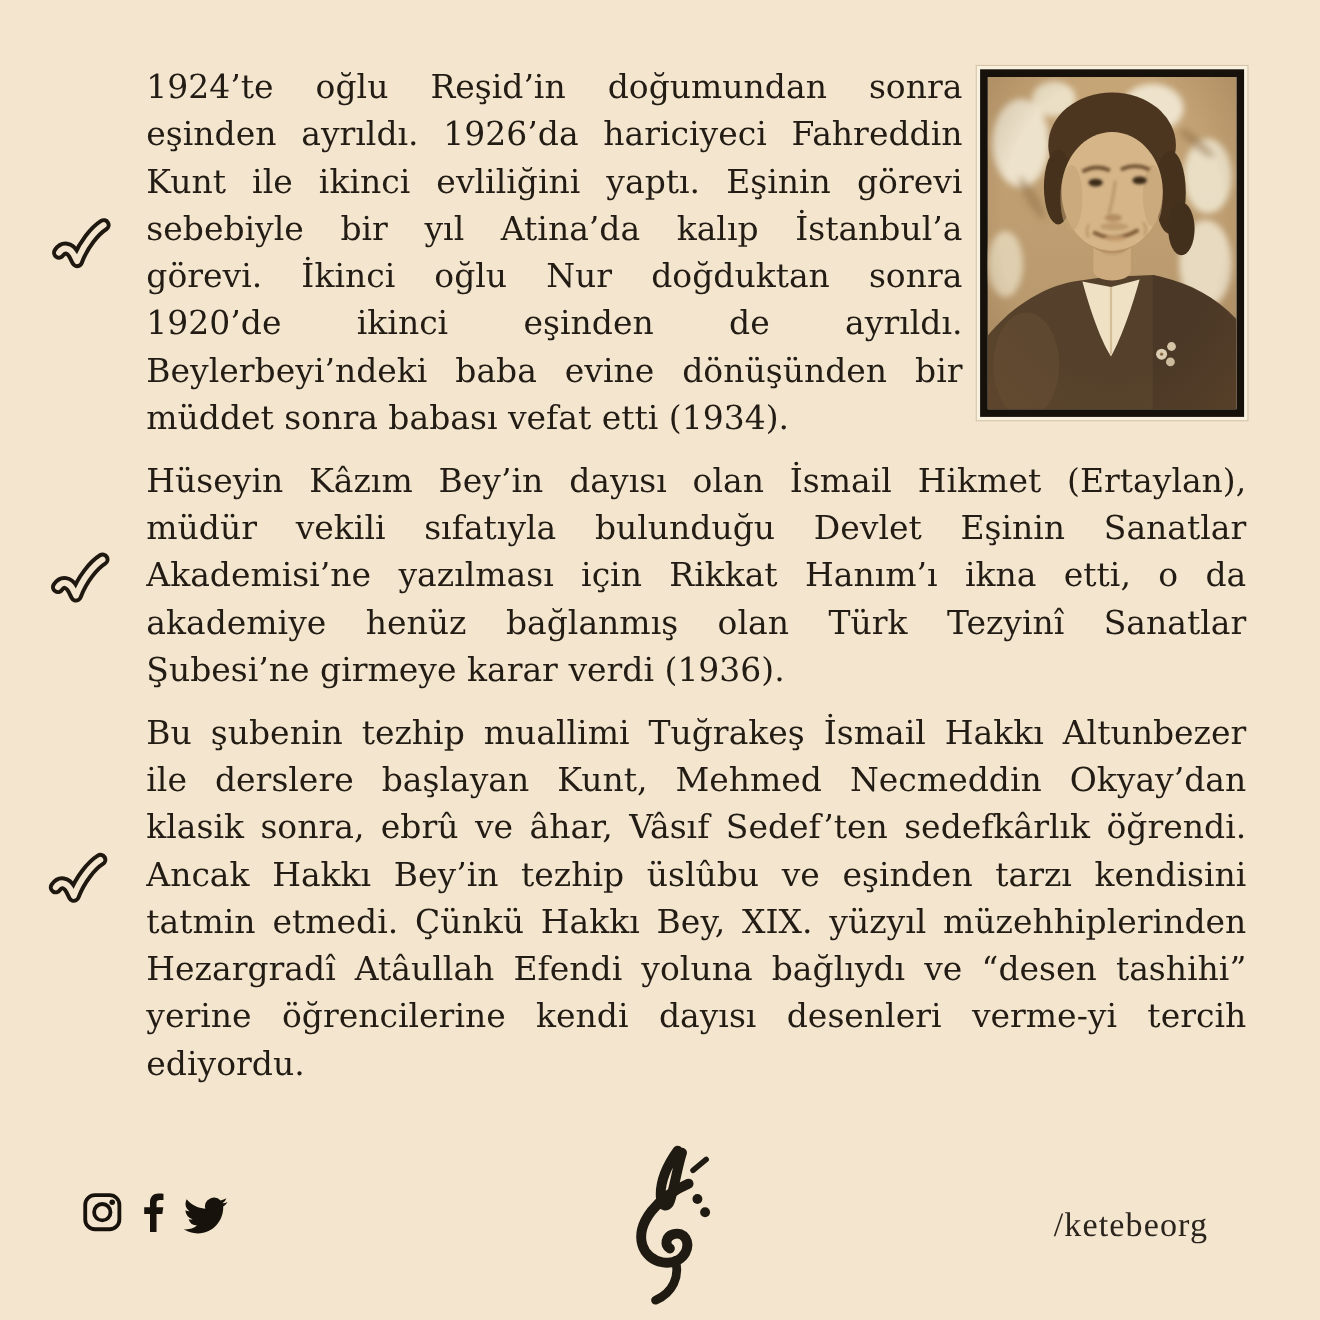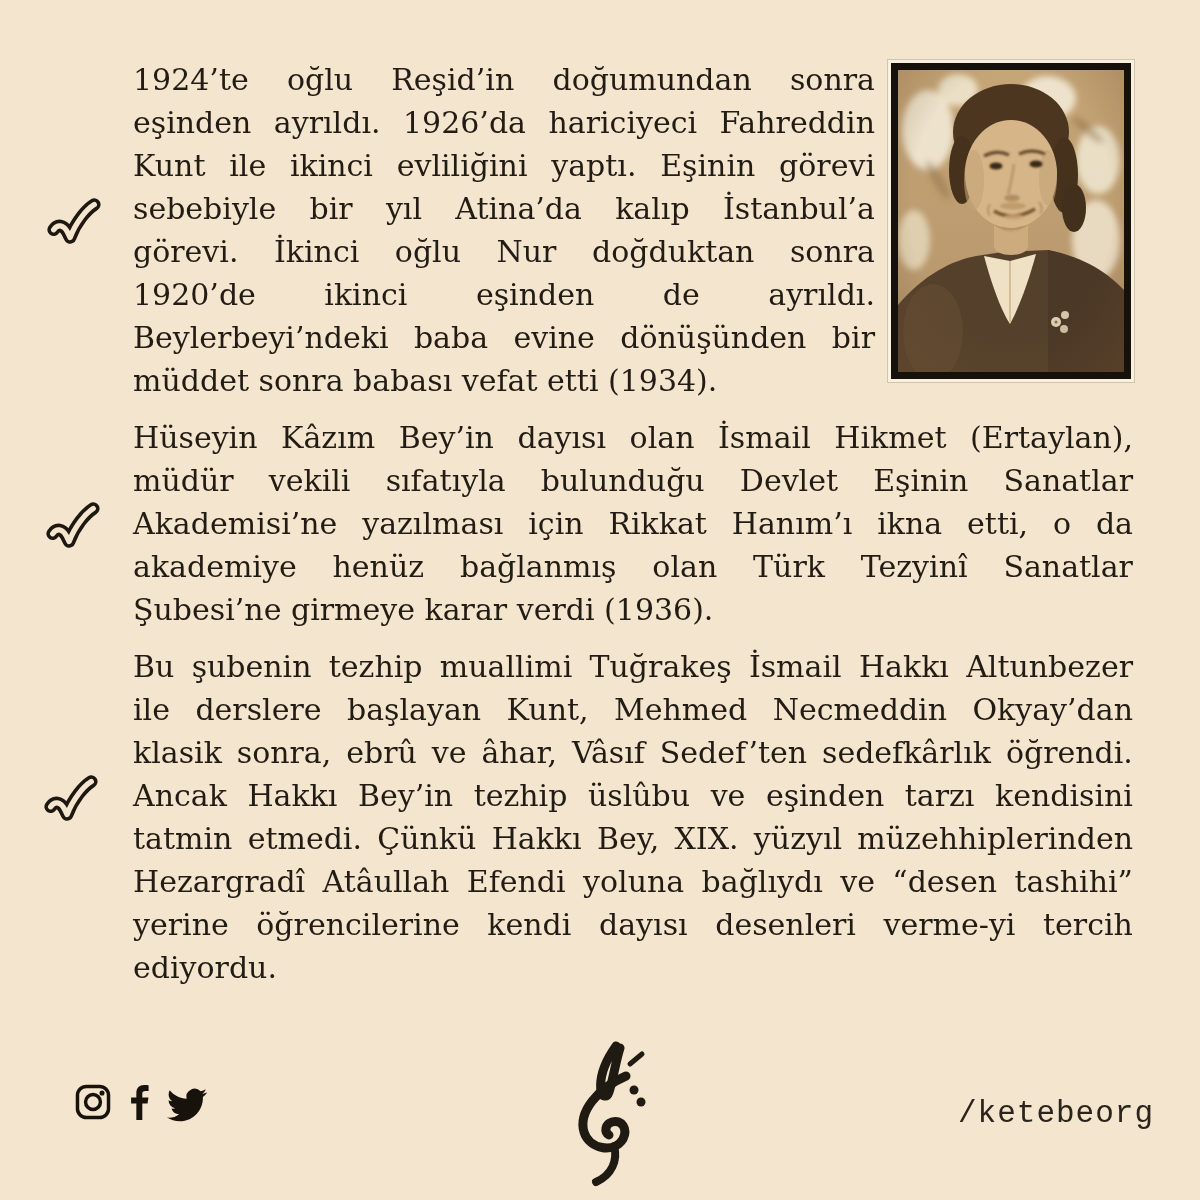--- a/index.html
+++ b/index.html
@@ -28,21 +28,21 @@
 
   
   .photo-outer{position:absolute;left:888px;top:60px;background:#f9f1e0;padding:3px;
     box-shadow:0 0 0 1px rgba(120,95,60,.25);}
   .photo-frame{border:7px solid #17110b;width:226px;height:302px;line-height:0;}
 
   
   .footer-icons{position:absolute;left:74px;top:1079px;display:flex;align-items:center;gap:17px;}
   .logo-wrap{position:absolute;left:560px;top:1040px;width:92px;height:148px;}
   .handle{position:absolute;left:958px;top:1096px;
-    font-family:Liberation Mono, monospace;font-size:31px;letter-spacing:1px;color:#2a241c;}
+    font-family:Liberation Serif, serif;font-size:31px;letter-spacing:1px;color:#2a241c;}
 </style>
 </head>
 <body>
 
 <div class="canvas">
 
   <svg class="check check-1" viewBox="0 0 60 60">
     <path d="M10 38 C14 32 20 33 24 40 L27 46 C33 30 44 17 52 12" fill="none" stroke="#1e1811" stroke-width="13" stroke-linecap="round" stroke-linejoin="round"></path>
     <path d="M10 38 C14 32 20 33 24 40 L27 46 C33 30 44 17 52 12" fill="none" stroke="#f4e6ce" stroke-width="5.5" stroke-linecap="round" stroke-linejoin="round"></path>
   </svg>

